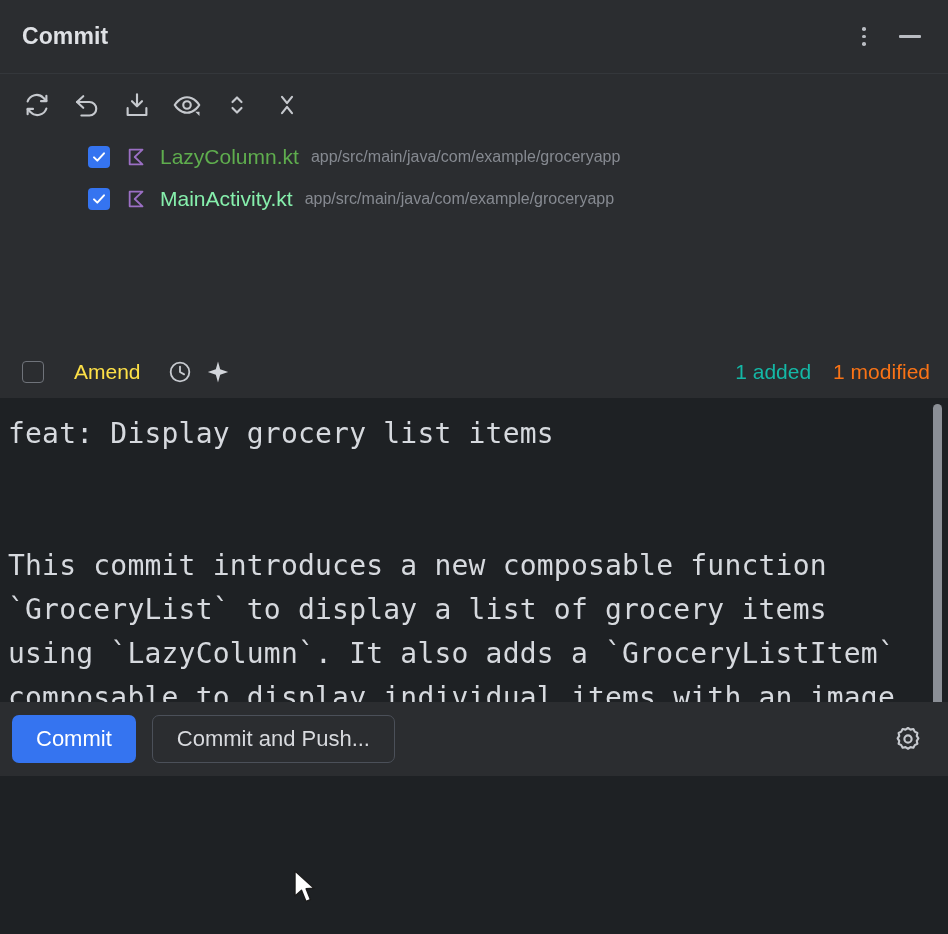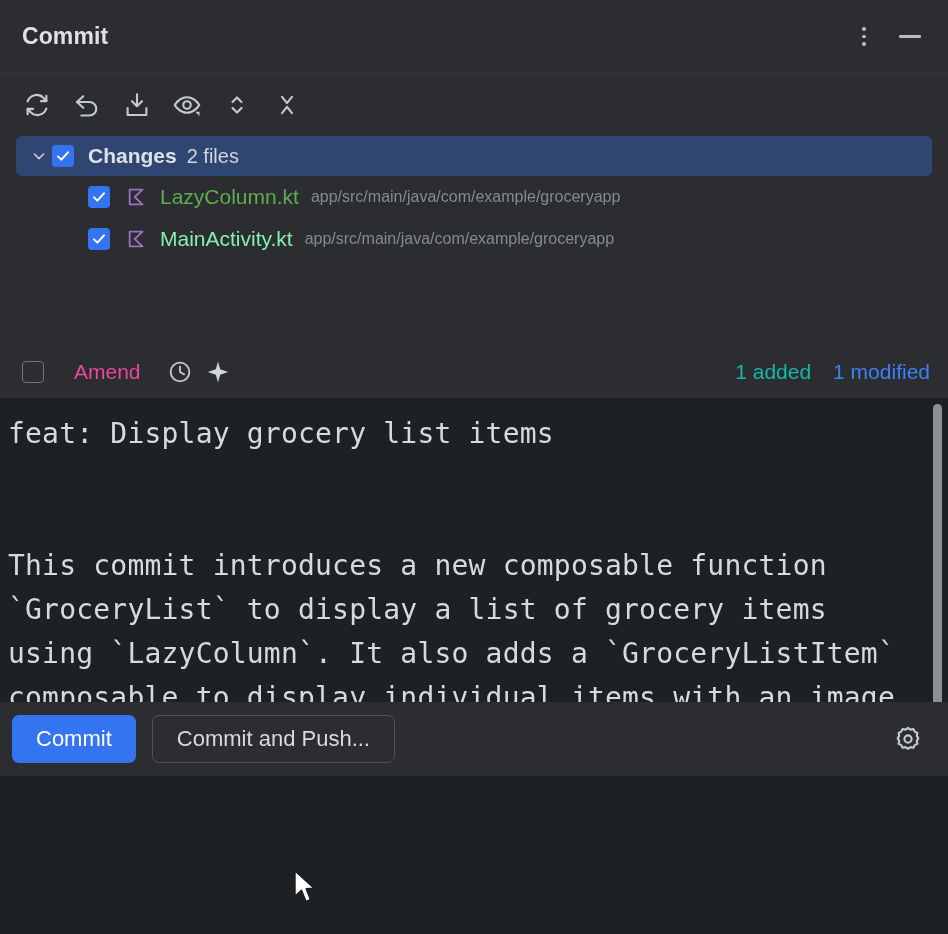--- a/index.html
+++ b/index.html
@@ -132,33 +132,33 @@
   
   .amend-row {
     flex: 0 0 52px;
     display: flex;
     align-items: center;
     padding: 0 18px 0 22px;
     background: #2b2d30;
   }
   .amend-label {
     font-size: 21px;
-    color: #ec4899;
+    color: #fde047;
     margin-left: 16px;
     margin-right: 20px;
   }
   .amend-icon {
     width: 38px; height: 38px;
     display: flex; align-items: center; justify-content: center;
     border-radius: 5px;
   }
   .spacer { flex: 1; }
   .stat { font-size: 21px; margin-left: 22px; }
   .stat.added { color: #14b8a6; }
-  .stat.modified { color: #3b82f6; }
+  .stat.modified { color: #f97316; }
 
   
   .editor-wrap {
     flex: 1 1 auto;
     background: #1e2124;
     position: relative;
     overflow: hidden;
   }
   .editor {
     padding: 14px 30px 0 8px;
@@ -290,34 +290,20 @@
       <svg width="30" height="30" viewBox="0 0 24 24" fill="none" stroke="#c6c9ce" stroke-width="1.7" stroke-linecap="round" stroke-linejoin="round">
         <polyline points="8 5.5 12 10.5 16 5.5"></polyline>
         <polyline points="8 18.5 12 13.5 16 18.5"></polyline>
       </svg>
     </div>
 
   </div>
 
   <div class="tree">
 
-    <div class="tree-row selected">
-      <span class="chevron">
-        <svg width="18" height="18" viewBox="0 0 24 24" fill="none" stroke="#c3c6cb" stroke-width="2.2" stroke-linecap="round" stroke-linejoin="round">
-            <polyline points="6 9.5 12 15.5 18 9.5"></polyline>
-          </svg>
-      </span>
-      <span class="cb checked">
-        <svg width="16" height="16" viewBox="0 0 24 24" fill="none" stroke="#ffffff" stroke-width="3" stroke-linecap="round" stroke-linejoin="round">
-          <polyline points="4.5 12.5 9.5 17.5 19.5 6.5"></polyline>
-        </svg>
-      </span>
-      <span class="node-title">Changes</span>
-      <span class="node-count">2 files</span>
-    </div>
 
     <div class="file-row">
       <span class="cb checked">
         <svg width="16" height="16" viewBox="0 0 24 24" fill="none" stroke="#ffffff" stroke-width="3" stroke-linecap="round" stroke-linejoin="round">
           <polyline points="4.5 12.5 9.5 17.5 19.5 6.5"></polyline>
         </svg>
       </span>
       <span class="kt-icon">
         <svg width="22" height="22" viewBox="0 0 24 24" fill="none" stroke="#9b6fc4" stroke-width="2" stroke-linejoin="round" stroke-linecap="round">
           <polyline points="4 4 18 4 9.5 12 18 20 4 20 4 4"></polyline>

